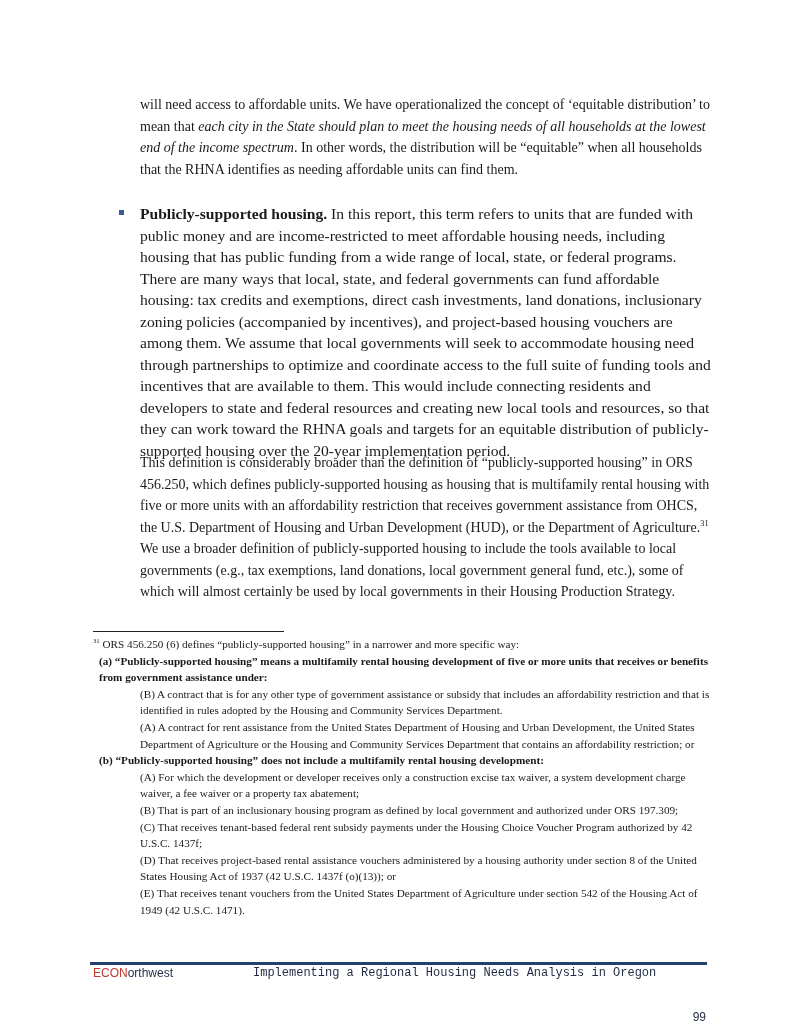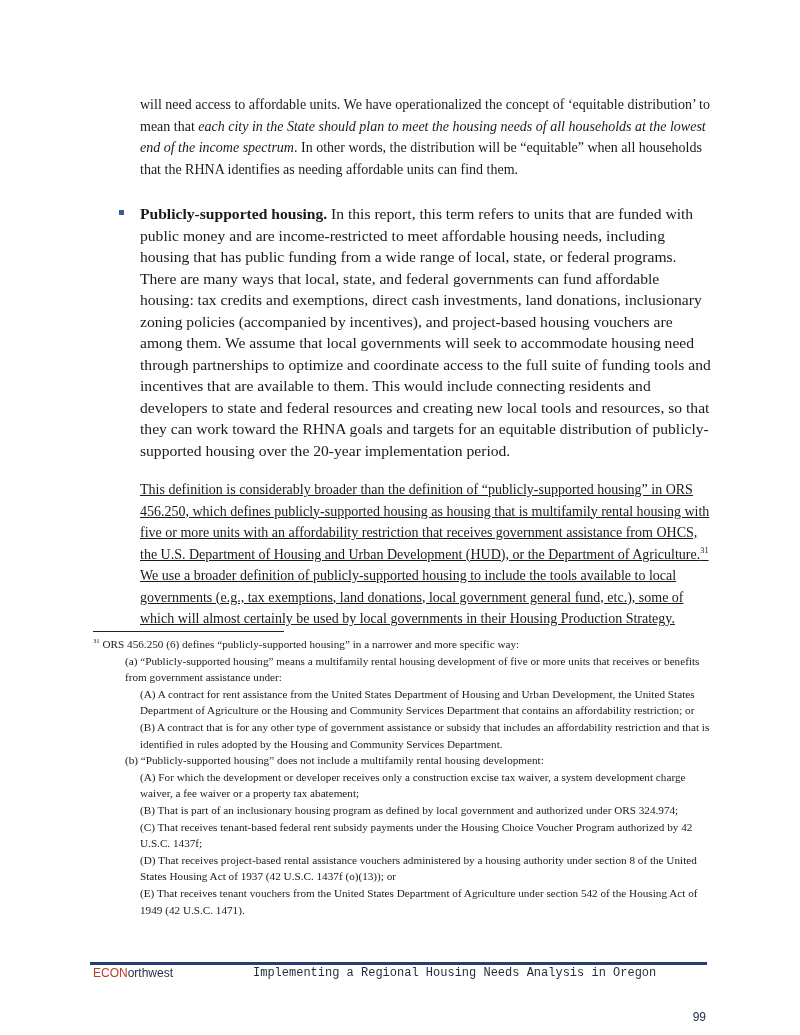--- a/index.html
+++ b/index.html
@@ -4,27 +4,27 @@
 <style>
   html, body { margin: 0; padding: 0; background: #ffffff; }
   body { width: 800px; height: 1035px; position: relative; overflow: hidden;
          font-family: "Liberation Serif", "DejaVu Serif", serif; color: #1a1a1a; }
   .body-text { position: absolute; left: 140px; width: 575px; font-size: 14px; line-height: 21.5px; }
   .p1 { top: 94px; }
   .bullet-block { position: absolute; left: 113px; top: 203px; width: 602px; }
   .bullet-mark { position: absolute; left: 6px; top: 7px; width: 5px; height: 5px; background: #3a5a98; }
   .bullet-text { margin-left: 27px; font-size: 15.6px; line-height: 21.5px; }
   .bullet-text b { font-weight: bold; }
-  .p3 { top: 479px; text-decoration: underline; }
+  .p3 { top: 452px; }
   .fn-rule { position: absolute; left: 93px; top: 631px; width: 191px; height: 1px; background: #222; }
   .footnotes { position: absolute; left: 93px; top: 636px; width: 620px; font-size: 11.2px; line-height: 16.6px; }
   .fn-l0 { margin-left: 0; }
   .fn-l1 { margin-left: 12px; }
   .fn-l2 { margin-left: 47px; }
-  .fn-l1b { margin-left: 32px; }
+  .fn-l1b { margin-left: 6px; font-weight: bold; }
   sup { font-size: 0.6em; vertical-align: super; line-height: 0; }
   .footer-rule { position: absolute; left: 90px; top: 962px; width: 617px; height: 3px; background: #24406e; }
   .footer { position: absolute; left: 93px; top: 966px; width: 613px; height: 16px;
             font-family: "Liberation Sans", "DejaVu Sans", sans-serif; font-size: 12px; color: #1f2a44; }
   .footer .brand { position: absolute; left: 0; top: 0; }
   .footer .brand .red { color: #c0392b; }
   .footer .title { position: absolute; left: 160px; top: 0; font-family: Liberation Mono, monospace; }
   .footer .page { position: absolute; right: 0; top: 0; margin-top: 44px; }
 </style>
 </head>
@@ -43,25 +43,25 @@
 
 <div class="body-text p3">
   <span>This definition is considerably broader than the definition of “publicly-supported housing” in ORS 456.250, which defines publicly-supported housing as housing that is multifamily rental housing with five or more units with an affordability restriction that receives government assistance from OHCS, the U.S. Department of Housing and Urban Development (HUD), or the Department of Agriculture.</span><sup>31</sup><span> We use a broader definition of publicly-supported housing to include the tools available to local governments (e.g., tax exemptions, land donations, local government general fund, etc.), some of which will almost certainly be used by local governments in their Housing Production Strategy.</span>
 </div>
 
 <div class="fn-rule"></div>
 
 <div class="footnotes">
   <div class="fn-l0"><sup>31</sup><span> ORS 456.250 (6) defines “publicly-supported housing” in a narrower and more specific way:</span></div>
   <div class="fn-l1 fn-l1b">(a) “Publicly-supported housing” means a multifamily rental housing development of five or more units that receives or benefits from government assistance under:</div>
+  <div class="fn-l2">(B) A contract that is for any other type of government assistance or subsidy that includes an affordability restriction and that is identified in rules adopted by the Housing and Community Services Department.</div>
   <div class="fn-l2">(A) A contract for rent assistance from the United States Department of Housing and Urban Development, the United States Department of Agriculture or the Housing and Community Services Department that contains an affordability restriction; or</div>
-  <div class="fn-l2">(B) A contract that is for any other type of government assistance or subsidy that includes an affordability restriction and that is identified in rules adopted by the Housing and Community Services Department.</div>
   <div class="fn-l1 fn-l1b">(b) “Publicly-supported housing” does not include a multifamily rental housing development:</div>
   <div class="fn-l2">(A) For which the development or developer receives only a construction excise tax waiver, a system development charge waiver, a fee waiver or a property tax abatement;</div>
-  <div class="fn-l2">(B) That is part of an inclusionary housing program as defined by local government and authorized under ORS 324.974;</div>
+  <div class="fn-l2">(B) That is part of an inclusionary housing program as defined by local government and authorized under ORS 197.309;</div>
   <div class="fn-l2">(C) That receives tenant-based federal rent subsidy payments under the Housing Choice Voucher Program authorized by 42 U.S.C. 1437f;</div>
   <div class="fn-l2">(D) That receives project-based rental assistance vouchers administered by a housing authority under section 8 of the United States Housing Act of 1937 (42 U.S.C. 1437f (o)(13)); or</div>
   <div class="fn-l2">(E) That receives tenant vouchers from the United States Department of Agriculture under section 542 of the Housing Act of 1949 (42 U.S.C. 1471).</div>
 </div>
 
 <div class="footer-rule"></div>
 <div class="footer">
   <span class="brand"><span class="red">ECON</span><span>orthwest</span></span>
   <span class="title">Implementing a Regional Housing Needs Analysis in Oregon</span>
   <span class="page">99</span>

